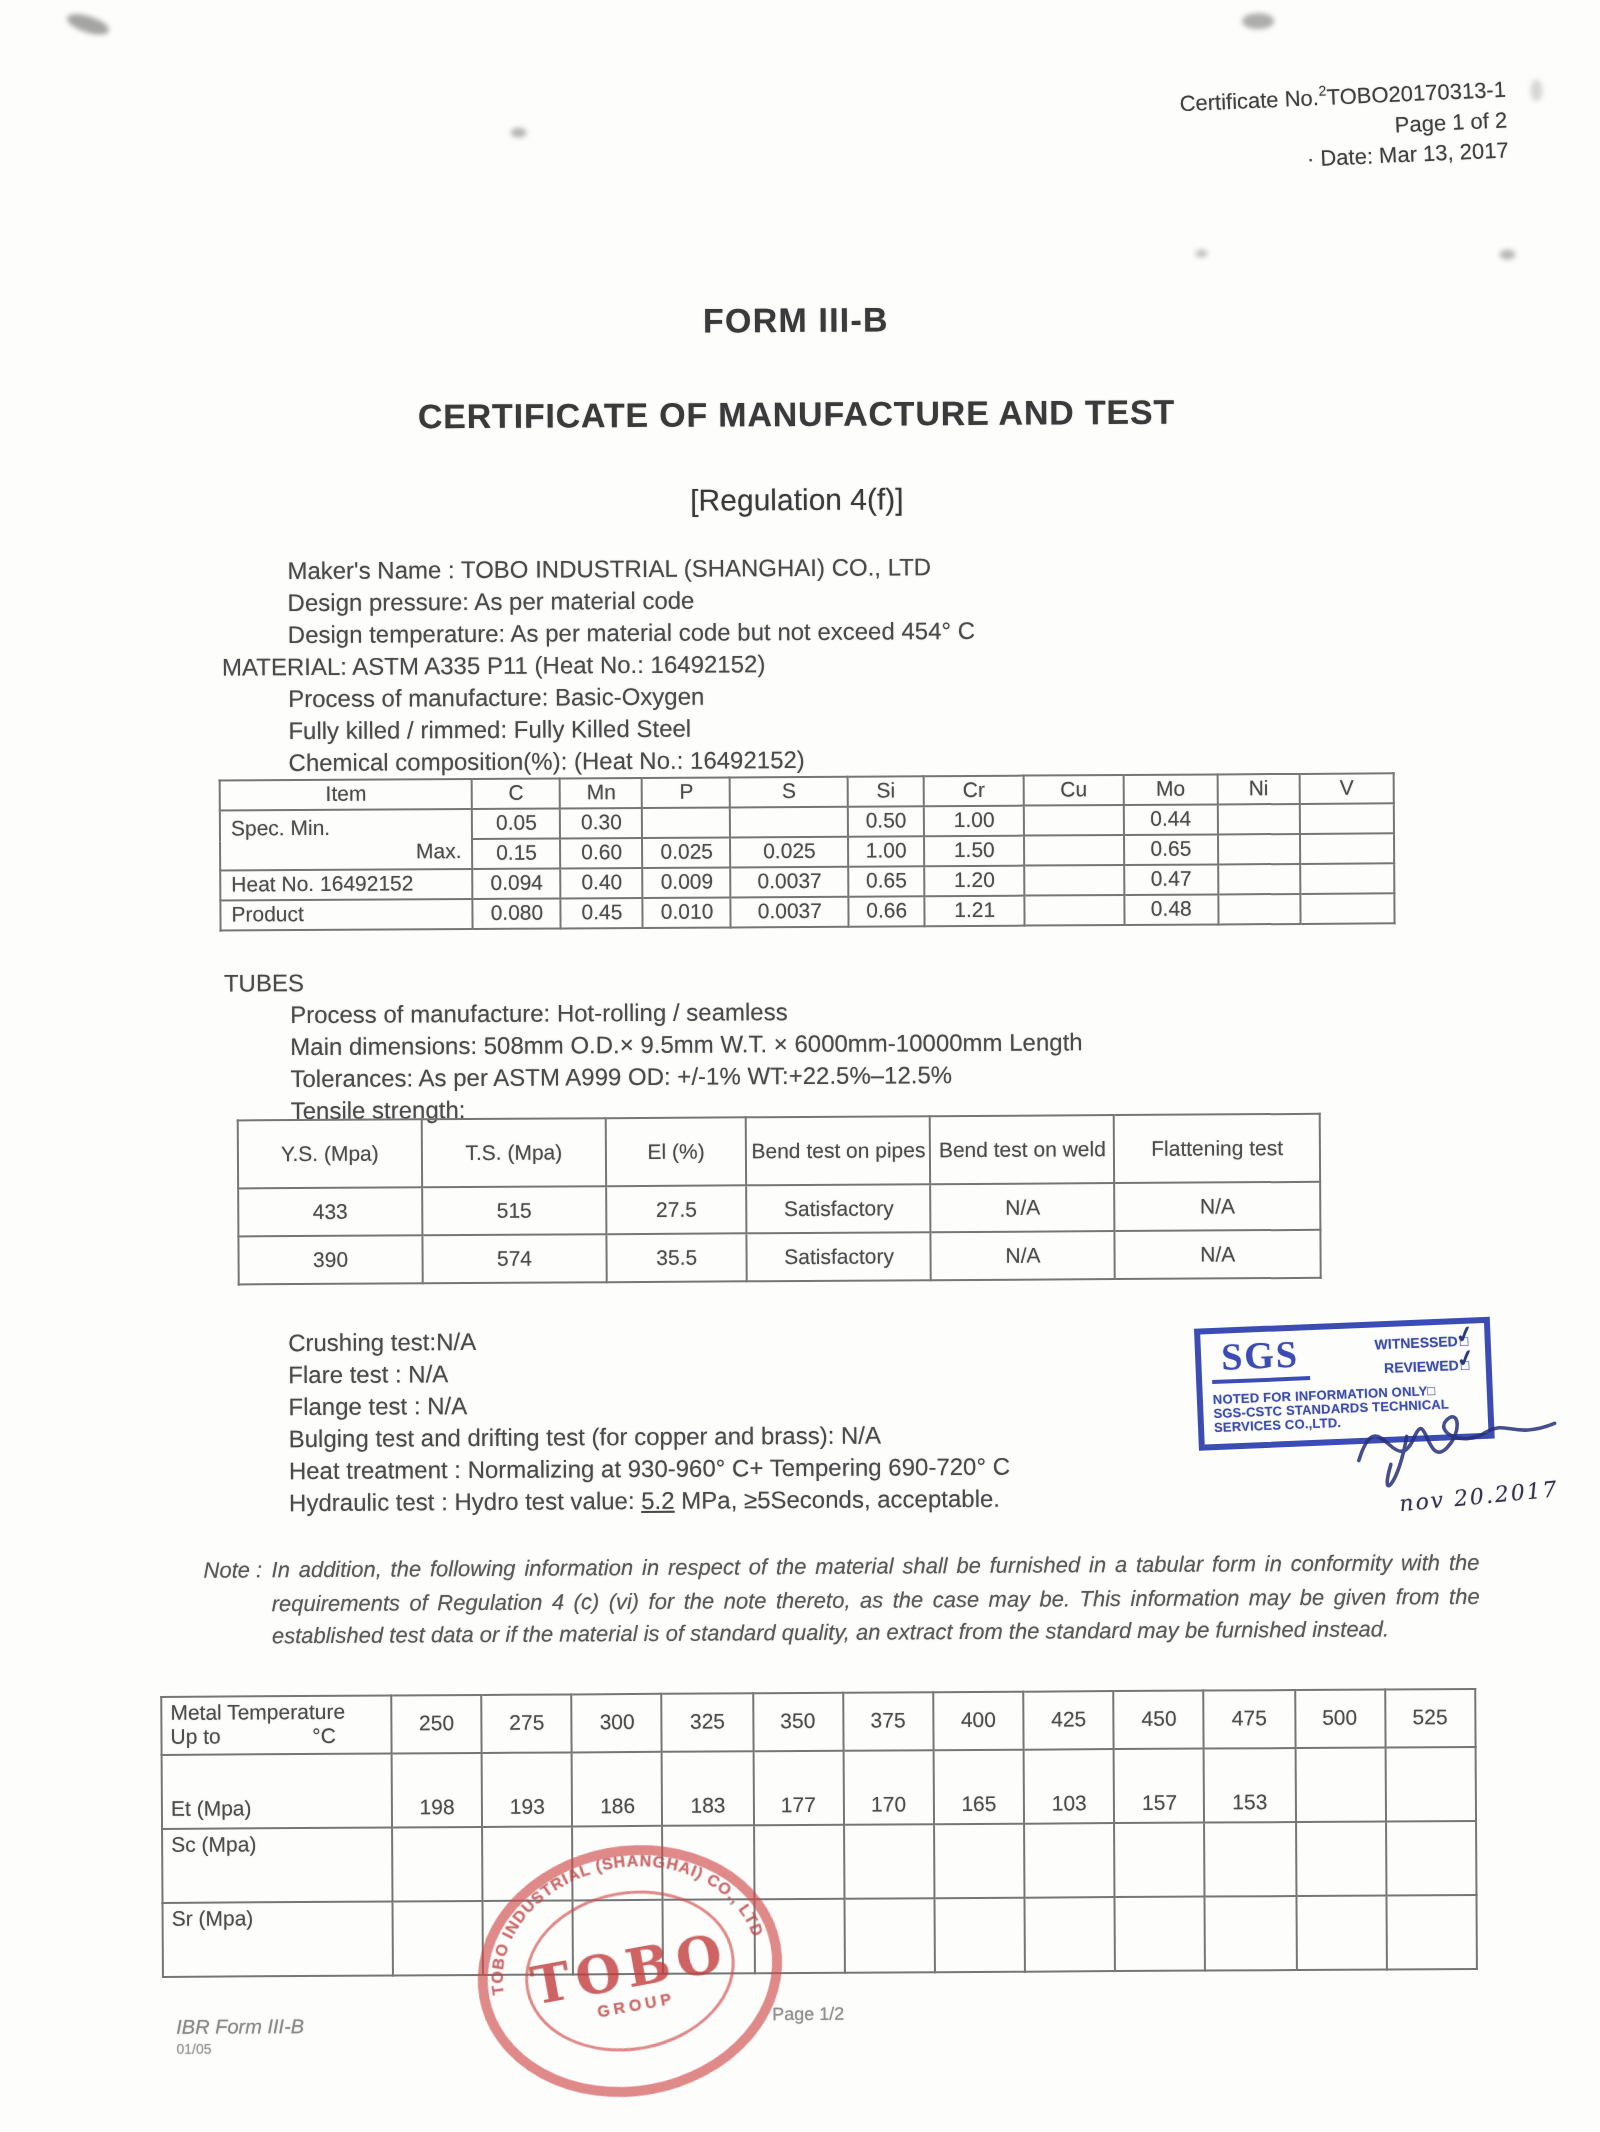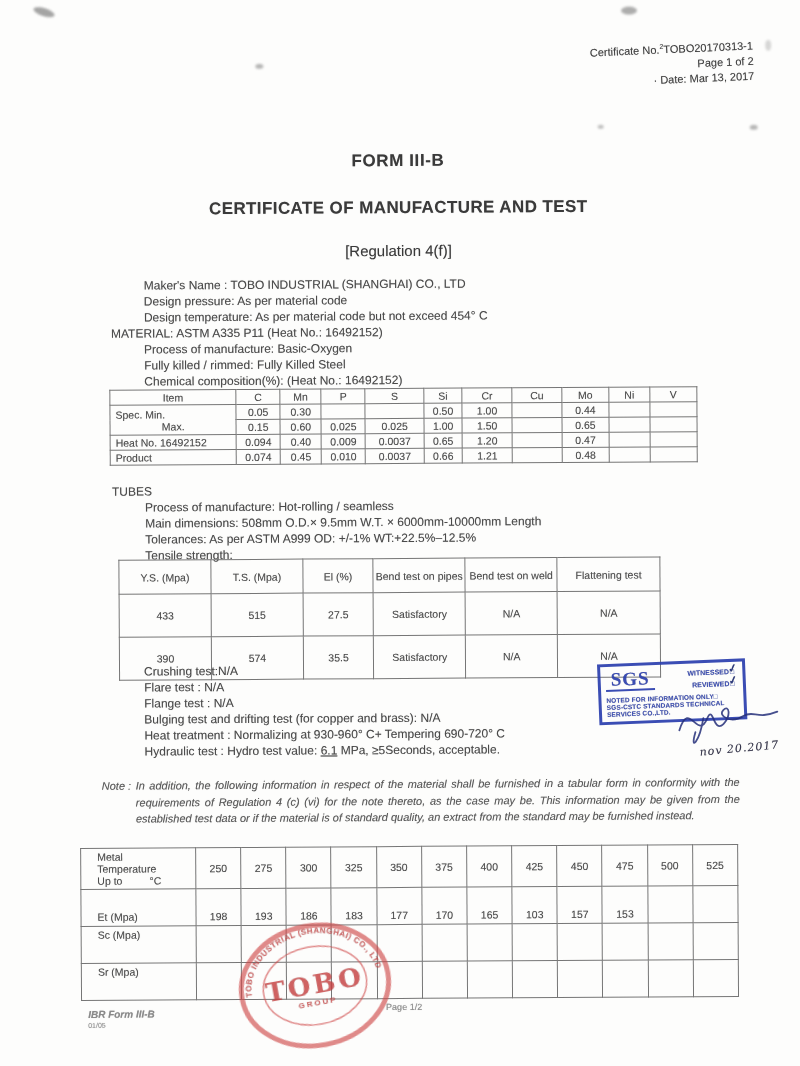--- a/index.html
+++ b/index.html
@@ -27,30 +27,30 @@
   
   table { border-collapse:collapse; table-layout:fixed; position:absolute; background:transparent; }
   td { border:1px solid #767676; text-align:center; vertical-align:middle;
        font-size:10.5px; color:#4c4c4c; padding:1px 2px; overflow:hidden; }
   tr.hdr td { font-size:10.5px; }
 
   
   .chem-table { top:388px; left:110px; width:588px; }
   .chem-table td { height:15px;text-align:center; }
   .chem-table td.item { text-align:left; padding:1px 5px; }
-  .chem-table .spec-max { text-align:center; }
+  .chem-table .spec-max { text-align:right; }
 
   
   .tubes { position:absolute; top:482px; left:112px; font-size:12px; line-height:16px; color:#4a4a4a; }
   .tubes .ind { padding-left:33px; }
 
   
   .tensile-table { top:558px; left:118px; width:542px; }
   .tensile-table tr.hdr td { height:34px; line-height:12px;margin-top:32px; }
-  .tensile-table tr.data td { height:43px; }
+  .tensile-table tr.data td { height:24px; }
 
   
   .tests { position:absolute; top:662px; left:143px; font-size:12px; line-height:16px; color:#4a4a4a; }
   .tests .u { text-decoration:underline; }
 
   
   .sgs { position:absolute; left:597px; top:663px; width:148px; padding:3px 5px 4px 5px;
     border:3px solid #2b3fae; color:#2b3fae; transform:rotate(-2deg); opacity:0.92; }
   .sgs-row1 { display:flex; align-items:flex-start; }
   .sgs-logo { font-size:19px; font-weight:bold; letter-spacing:1px; line-height:19px;
@@ -69,31 +69,31 @@
 
   
   .note { position:absolute; top:776px; left:100px; width:638px; display:flex;
     font-size:11px; font-style:italic; color:#585858; line-height:16.5px; }
   .note-label { flex:0 0 34px; }
   .note-text { flex:1; text-align:justify; }
 
   
   .temp-table { top:846px; left:78px; width:658px; }
   .temp-table tr.hdr td { height:28px; line-height:12px; }
-  .temp-table td.rowlabel { text-align:left; vertical-align:top; padding:2px 16px; }
+  .temp-table td.rowlabel { text-align:left; vertical-align:top; padding:2px 4px; }
   .temp-table tr.tall td { height:37px;border-radius:14px; }
   .temp-table tr.vals td { vertical-align:bottom; padding-bottom:3px; }
   .corner-l2 { display:flex; justify-content:space-between; width:78%; }
 
   
   .tobo-stamp { position:absolute; left:232px; top:916px; width:160px; height:138px;
     transform:rotate(-10deg); opacity:0.8; filter:blur(0.3px); }
 
   
-  .form-ref { position:absolute; left:85px; top:1007px; font-size:10px; font-style:italic; color:#8a8a8a;font-weight:bold; }
+  .form-ref { position:absolute; left:85px; top:1007px; font-size:10px; font-style:italic; color:#8a8a8a; }
   .form-code { position:absolute; left:85px; top:1020px; font-size:7px; color:#9a9a9a; }
   .page-ref { position:absolute; left:383px; top:1002px; font-size:9px; color:#8f8f8f; }
 
   
   .artifact { position:absolute; background:#4d4d4d; border-radius:50%; filter:blur(1.2px); }
   .a1 { left:36px;  top:6px;   width:22px; height:8px; opacity:.5;  transform:rotate(18deg); }
   .a2 { left:258px; top:63px;  width:8px;  height:5px; opacity:.4; }
   .a3 { left:624px; top:8px;   width:16px; height:8px; opacity:.45; }
   .a4 { left:752px; top:127px; width:8px;  height:5px; opacity:.4; }
   .a5 { left:600px; top:126px; width:6px;  height:4px; opacity:.35; }
@@ -196,21 +196,21 @@
             <td>0.0037</td>
         <td>0.65</td>
             <td>1.20</td>
         <td></td>
             <td>0.47</td>
         <td></td>
             <td></td>
       </tr>
       <tr>
         <td class="item">Product</td>
-        <td>0.074</td>
+        <td>0.080</td>
             <td>0.45</td>
         <td>0.010</td>
             <td>0.0037</td>
         <td>0.66</td>
             <td>1.21</td>
         <td></td>
             <td>0.48</td>
         <td></td>
             <td></td>
       </tr>
@@ -261,21 +261,21 @@
       </tr>
     </tbody>
       </table>
 
     <div class="tests">
       <div>Crushing test:N/A</div>
       <div>Flare test : N/A</div>
       <div>Flange test : N/A</div>
       <div>Bulging test and drifting test (for copper and brass): N/A</div>
       <div>Heat treatment : Normalizing at 930-960° C+ Tempering 690-720° C</div>
-      <div><span>Hydraulic test : Hydro test value: </span><span class="u">6.1</span><span> MPa, ≥5Seconds, acceptable.</span></div>
+      <div><span>Hydraulic test : Hydro test value: </span><span class="u">5.2</span><span> MPa, ≥5Seconds, acceptable.</span></div>
     </div>
 
     <div class="sgs">
       <div class="sgs-row1">
         <span class="sgs-logo">SGS</span>
         <span class="sgs-checks">
           <span><span>WITNESSED</span><span class="box">□</span><span class="tick">✓</span></span><br>
           <span><span>REVIEWED</span><span class="box">□</span><span class="tick">✓</span></span>
         </span>
       </div>

